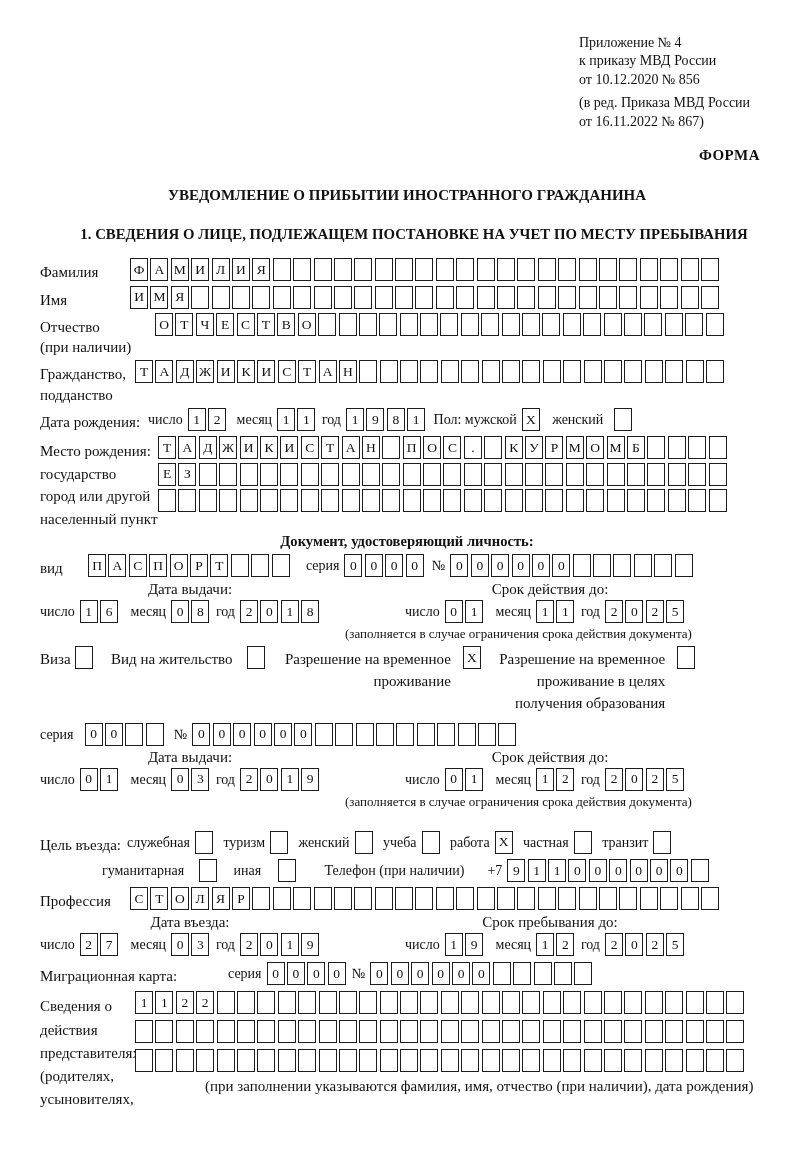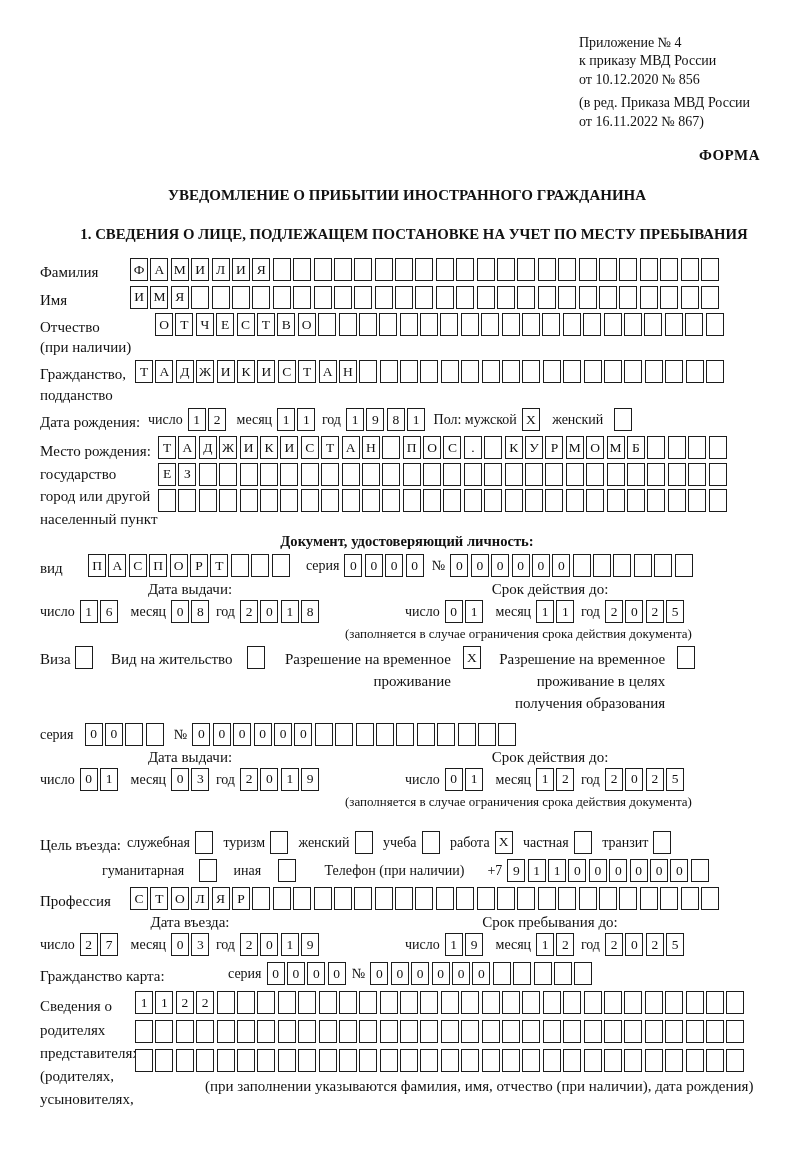--- a/index.html
+++ b/index.html
@@ -686,21 +686,21 @@
             <span class="cell">2</span>
             <span class="cell">0</span>
             <span class="cell">2</span>
             <span class="cell">5</span>
           </div>
       </div>
     </div>
   </div>
 
   <div class="frow" style="margin-top:6px">
-    <div class="flabel" style="width:188px">Гражданство карта:</div>
+    <div class="flabel" style="width:188px">Миграционная карта:</div>
     <span class="dlbl">серия</span>
     <div class="cells">
         <span class="cell">0</span>
         <span class="cell">0</span>
         <span class="cell">0</span>
         <span class="cell">0</span>
       </div>
     <span class="dlbl" style="padding-left:4px">№</span>
     <div class="cells">
         <span class="cell">0</span>
@@ -713,21 +713,21 @@
         <span class="cell"></span>
         <span class="cell"></span>
         <span class="cell"></span>
         <span class="cell"></span>
       </div>
   </div>
 
   <div class="frow" style="margin-top:5px">
     <div class="flabel" style="width:95px;line-height:1.55">
       <div>Сведения о</div>
-      <div>родителях</div>
+      <div>действия</div>
       <div>представителях</div>
       <div>(родителях,</div>
       <div>усыновителях,</div>
 
     </div>
     <div class="cells-col">
       <div class="cells" style="margin-bottom:6px">
           <span class="cell">1</span>
           <span class="cell">1</span>
           <span class="cell">2</span>

